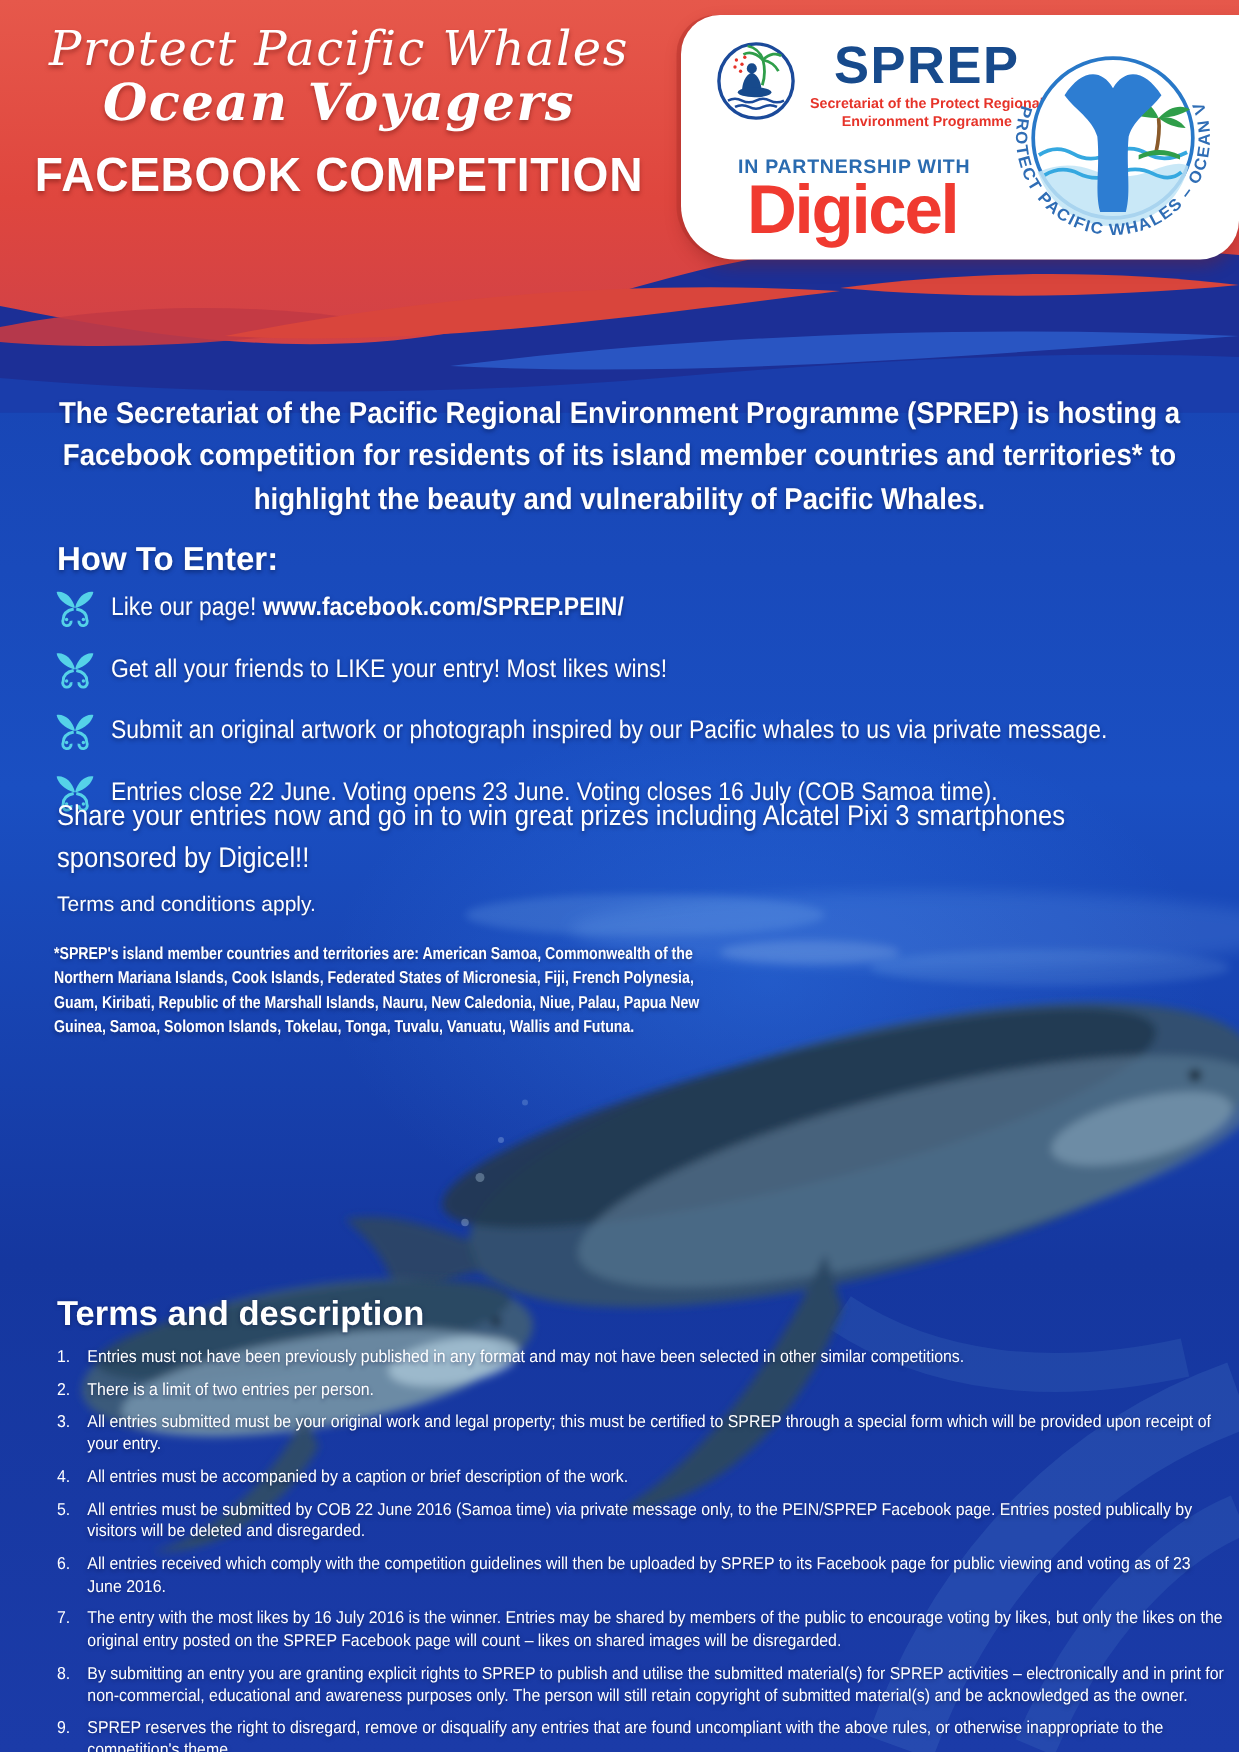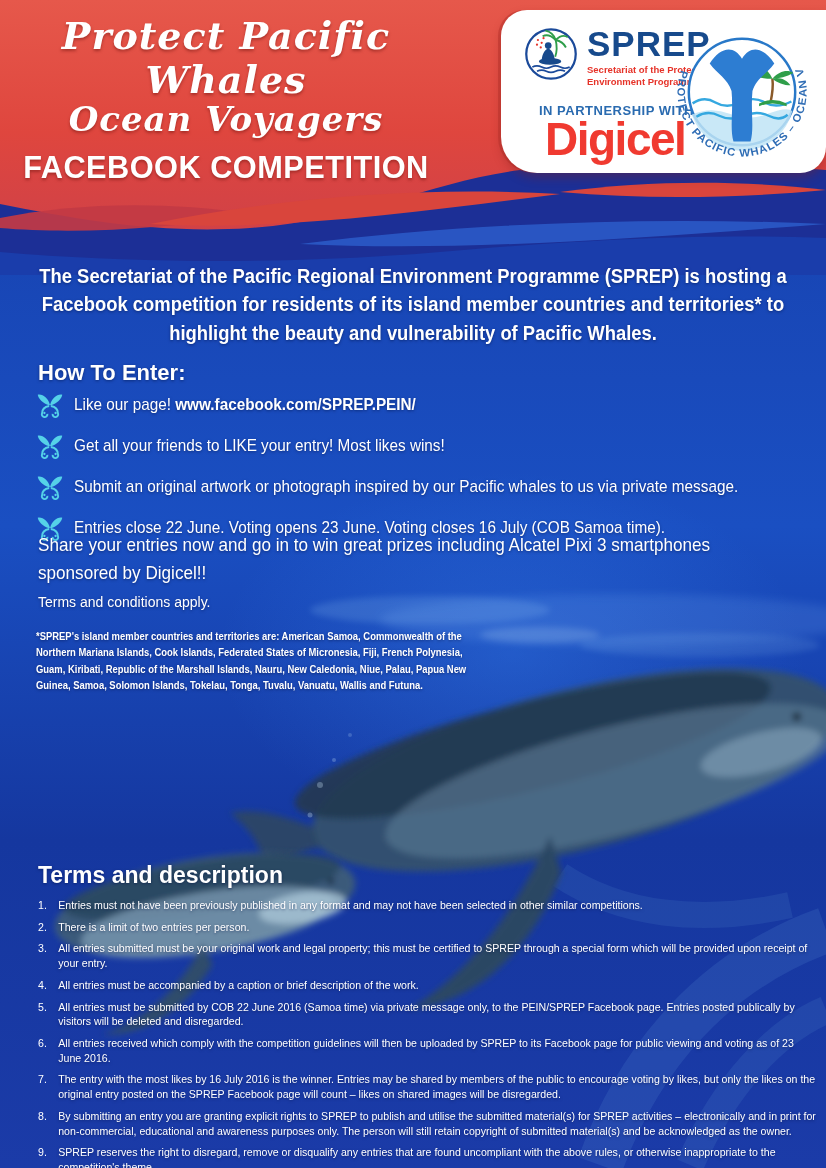--- a/index.html
+++ b/index.html
@@ -12,27 +12,28 @@
     position:absolute; inset:0; z-index:0;
     background:radial-gradient(ellipse 420px 260px at 62% 56%, rgba(60,140,250,.30), rgba(60,140,250,0) 70%);
   }
   .ocean-art{position:absolute; top:215px; left:0; width:826px; height:953px; z-index:0;}
   .red-band{
     position:absolute; top:0; left:0; width:826px; height:240px; z-index:1;
     background:linear-gradient(180deg,#e6584b 0%,#df463e 55%,#cf4148 100%);
   }
   .waves{position:absolute; top:140px; left:0; width:826px; height:135px; z-index:2;}
   .title-block{position:absolute; top:14px; left:0; width:452px; z-index:3; text-align:center; color:#fff;}
-  .script1{font-family:"DejaVu Serif",serif; font-style:italic; font-weight:700; font-size:38px; line-height:1.15; letter-spacing:1px; text-shadow:0 2px 3px rgba(120,25,20,.55);}
+  .script1{font-family:"DejaVu Serif",serif; font-style:italic; font-weight:400; font-size:32px; line-height:1.15; letter-spacing:1px; text-shadow:0 2px 3px rgba(120,25,20,.55);}
   .script2{font-family:"DejaVu Serif",serif; font-style:italic; font-weight:700; font-size:34px; line-height:1.1; letter-spacing:1px; text-shadow:0 2px 3px rgba(120,25,20,.55);}
   .caps-title{font-size:32px; font-weight:700; letter-spacing:.5px; margin-top:10px; text-shadow:0 2px 3px rgba(120,25,20,.55); transform:scaleX(.96); transform-origin:center;}
   .partner-panel{
-    position:absolute; top:10px; right:0; width:325px; height:163px; z-index:5;
+    position:absolute; top:10px; right:0; width:372px; height:163px; z-index:5;
     background:#fff; border-radius:26px 0 26px 36px;
     box-shadow:0 5px 10px rgba(130,30,25,.35), -3px 0 0 rgba(190,55,48,.55);
+    text-align:center;
   }
   .sprep-row{position:absolute; left:22px; top:16px; display:flex; align-items:flex-start;}
   .sprep-text{margin-left:8px;}
   .sprep-word{font-size:35px; font-weight:700; color:#174a8c; letter-spacing:1px; line-height:1;}
   .sprep-sub{font-size:9.5px; font-weight:700; color:#e63329; line-height:1.25; margin-top:3px;}
   .partner-label{position:absolute; left:38px; top:93px; font-size:13px; font-weight:700; color:#2a6bb0; letter-spacing:.5px;}
   .digicel{position:absolute; left:16px; top:102px; font-size:46px; font-weight:700; color:#f03a30; letter-spacing:-1.5px;margin-left:28px;}
   .badge{position:absolute; right:8px; top:6px; width:152px; height:152px;}
   .content{position:absolute; inset:0; z-index:4; color:#fff;}
   .shadowed{text-shadow:0 1px 3px rgba(0,20,70,.55);}

